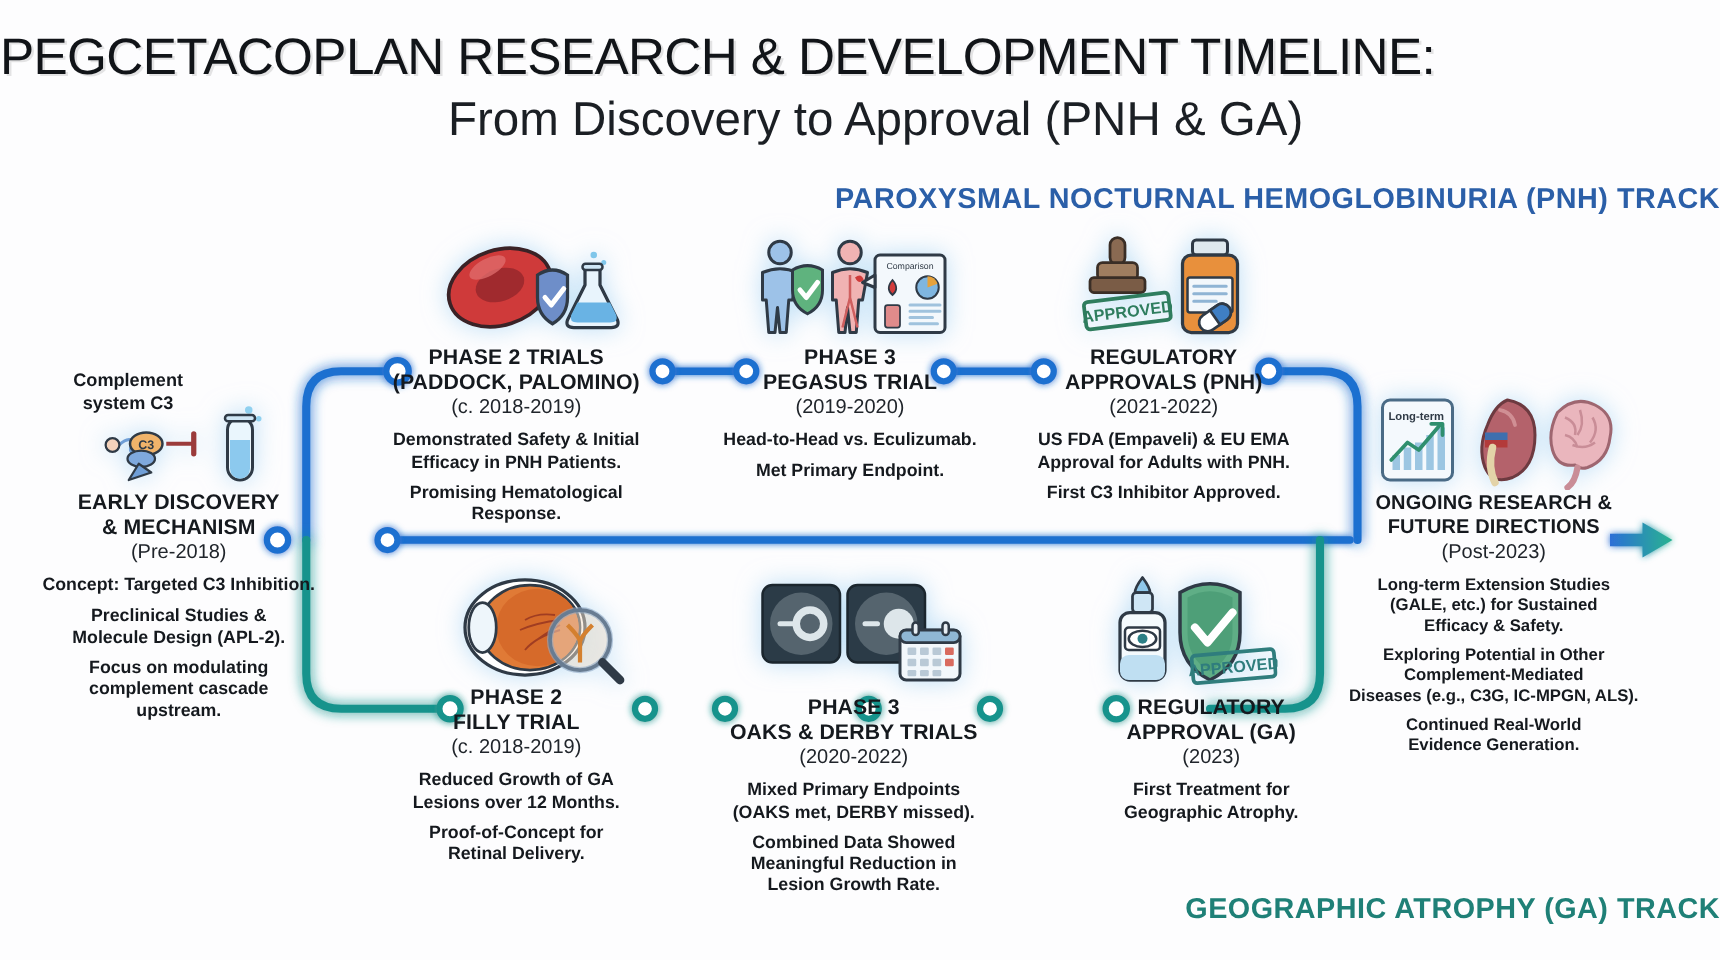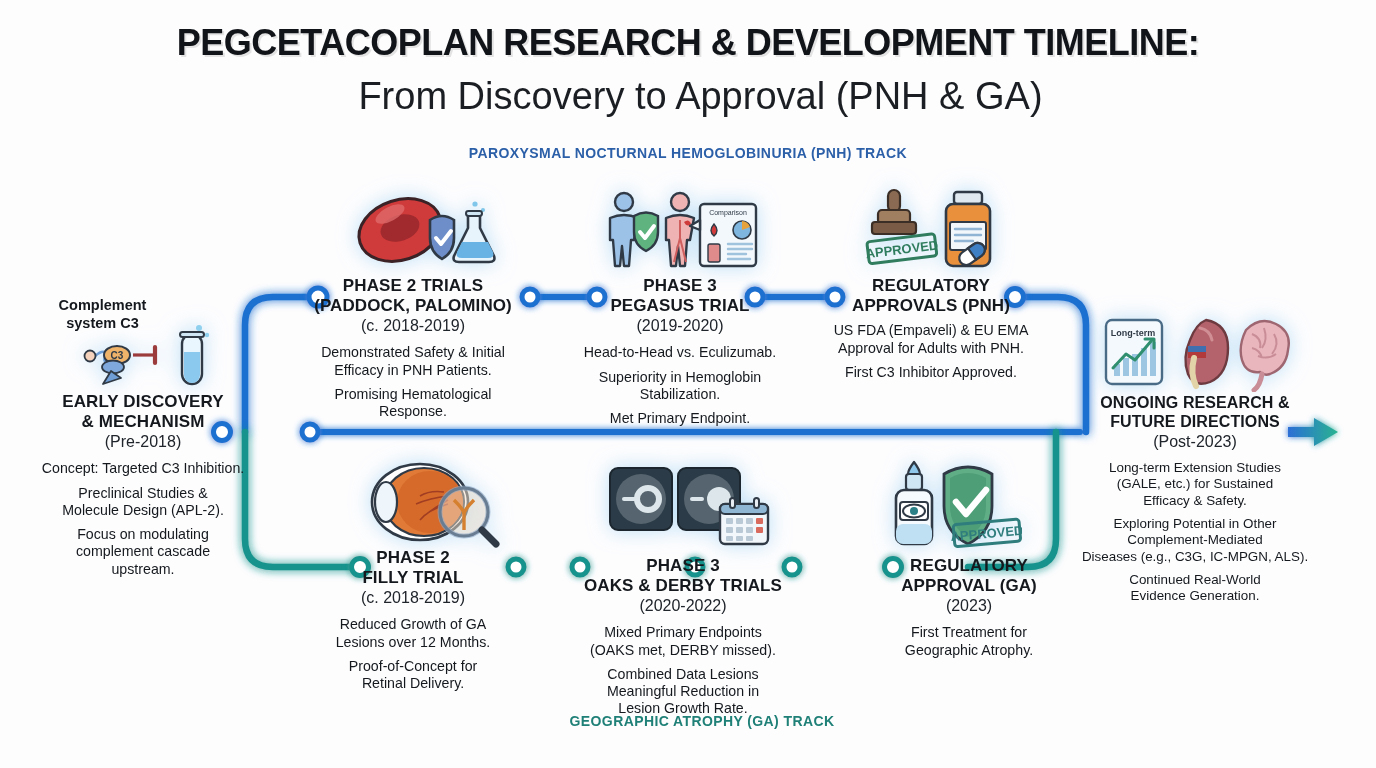--- a/index.html
+++ b/index.html
@@ -10,34 +10,34 @@
     overflow: hidden;
   }
   #stage {
     position: relative;
     width: 1376px; height: 768px;
     background: #fdfdfe;
   }
   
   .title-main {
     position: absolute; left: 0; top: 24px; width: 1376px;
-    text-align: center;
-    font-size: 36px; font-weight: 700; letter-spacing: -0.5px;
+    text-align: left;
+    font-size: 41px; font-weight: 400; letter-spacing: -0.5px;
     color: #111418; line-height: 1.05;
     text-shadow: 2px 2px 0 rgba(0,0,0,0.10);
   }
   .title-sub {
     position: absolute; left: 0; top: 74px; width: 1376px;
     text-align: center;
     font-size: 38px; font-weight: 400;
     color: #1b1f24; line-height: 1.2; padding-left: 25px;
   }
   .track-label {
-    position: absolute; width: 1376px; left: 0; text-align: center;
-    font-size: 14px; font-weight: 700; letter-spacing: 0.4px;
+    position: absolute; width: 1376px; left: 0; text-align: right;
+    font-size: 23px; font-weight: 700; letter-spacing: 0.4px;
   }
   .track-label.pnh { top: 145px; color: #2b5fa8; }
   .track-label.ga  { top: 713px; color: #1f8077; padding-left: 28px; }
 
   
   #lines { position: absolute; left: 0; top: 0; width: 1376px; height: 768px; }
 
   
   .node {
     position: absolute;
@@ -47,21 +47,21 @@
     font-size: 17px; font-weight: 700; color: #15191e;
     line-height: 1.16; letter-spacing: 0.1px;
     white-space: pre-line;
   }
   .node .period {
     font-size: 16px; font-weight: 400; color: #20252b;
     line-height: 1.3; margin-top: 1px;
   }
   .node .bullets { margin-top: 7px; }
   .node .bullet {
-    font-size: 14.2px; font-weight: 400; color: #15191e;
+    font-size: 14.2px; font-weight: 700; color: #15191e;
     line-height: 1.22; white-space: pre-line;
     margin-bottom: 7px;
   }
   .node.small .heading { font-size: 16px; }
   .node.small .bullet { font-size: 13.4px; text-align: center; }
 
   
   .iconbox {
     position: absolute;
     display: flex; align-items: flex-end; justify-content: center; gap: 4px;
@@ -256,22 +256,20 @@
       </g>
     </svg>
   </div>
 
   <div class="node" style="left:555px; top:276px; width:250px;">
     <div class="heading">PHASE 3
 PEGASUS TRIAL</div>
     <div class="period">(2019-2020)</div>
     <div class="bullets">
       <div class="bullet">Head-to-Head vs. Eculizumab.</div>
-      <div class="bullet">Superiority in Hemoglobin
-Stabilization.</div>
       <div class="bullet">Met Primary Endpoint.</div>
     </div>
   </div>
 
   <div class="iconbox" style="left:858px; top:182px; width:146px; height:92px;">
     <svg width="146" height="92" viewBox="0 0 146 92">
       <g>
         <rect x="30" y="8" width="12" height="22" rx="6" fill="#8a6a52" stroke="#3a2e26" stroke-width="2.2"></rect>
         <rect x="20" y="28" width="32" height="14" rx="4" fill="#a07e60" stroke="#3a2e26" stroke-width="2.2"></rect>
         <rect x="14" y="40" width="44" height="12" rx="3" fill="#7a5c46" stroke="#3a2e26" stroke-width="2.2"></rect>
@@ -289,20 +287,21 @@
           <rect x="100" y="65" width="28" height="14" rx="7" fill="#ffffff" stroke="#2f3a46" stroke-width="2.2"></rect>
           <path d="M114 65 h7 a7 7 0 0 1 0 14 h-7 Z" fill="#3f7fc4" stroke="#2f3a46" stroke-width="2.2"></path>
         </g>
       </g>
     </svg>
   </div>
 
   <div class="node" style="left:806px; top:276px; width:250px;">
     <div class="heading">REGULATORY
 APPROVALS (PNH)</div>
+    <div class="period">(2021-2022)</div>
     <div class="bullets">
       <div class="bullet">US FDA (Empaveli) &amp; EU EMA
 Approval for Adults with PNH.</div>
       <div class="bullet">First C3 Inhibitor Approved.</div>
     </div>
   </div>
 
   <div class="iconbox" style="left:358px; top:456px; width:144px; height:92px;">
     <svg width="144" height="92" viewBox="0 0 144 92">
       <g>
@@ -370,21 +369,21 @@
     </svg>
   </div>
 
   <div class="node" style="left:553px; top:556px; width:260px;">
     <div class="heading">PHASE 3
 OAKS &amp; DERBY TRIALS</div>
     <div class="period">(2020-2022)</div>
     <div class="bullets">
       <div class="bullet">Mixed Primary Endpoints
 (OAKS met, DERBY missed).</div>
-      <div class="bullet">Combined Data Lesions
+      <div class="bullet">Combined Data Showed
 Meaningful Reduction in
 Lesion Growth Rate.</div>
     </div>
   </div>
 
   <div class="iconbox" style="left:882px; top:458px; width:140px; height:92px;">
     <svg width="140" height="92" viewBox="0 0 140 92">
       <g>
         <path d="M32 4 q6 8 6 12 h-12 q0 -4 6 -12 Z" fill="#8fc8ea" stroke="#2f3a46" stroke-width="2.2" stroke-linejoin="round"></path>
         <rect x="24" y="16" width="16" height="16" rx="3" fill="#cfe6f5" stroke="#2f3a46" stroke-width="2.2"></rect>

